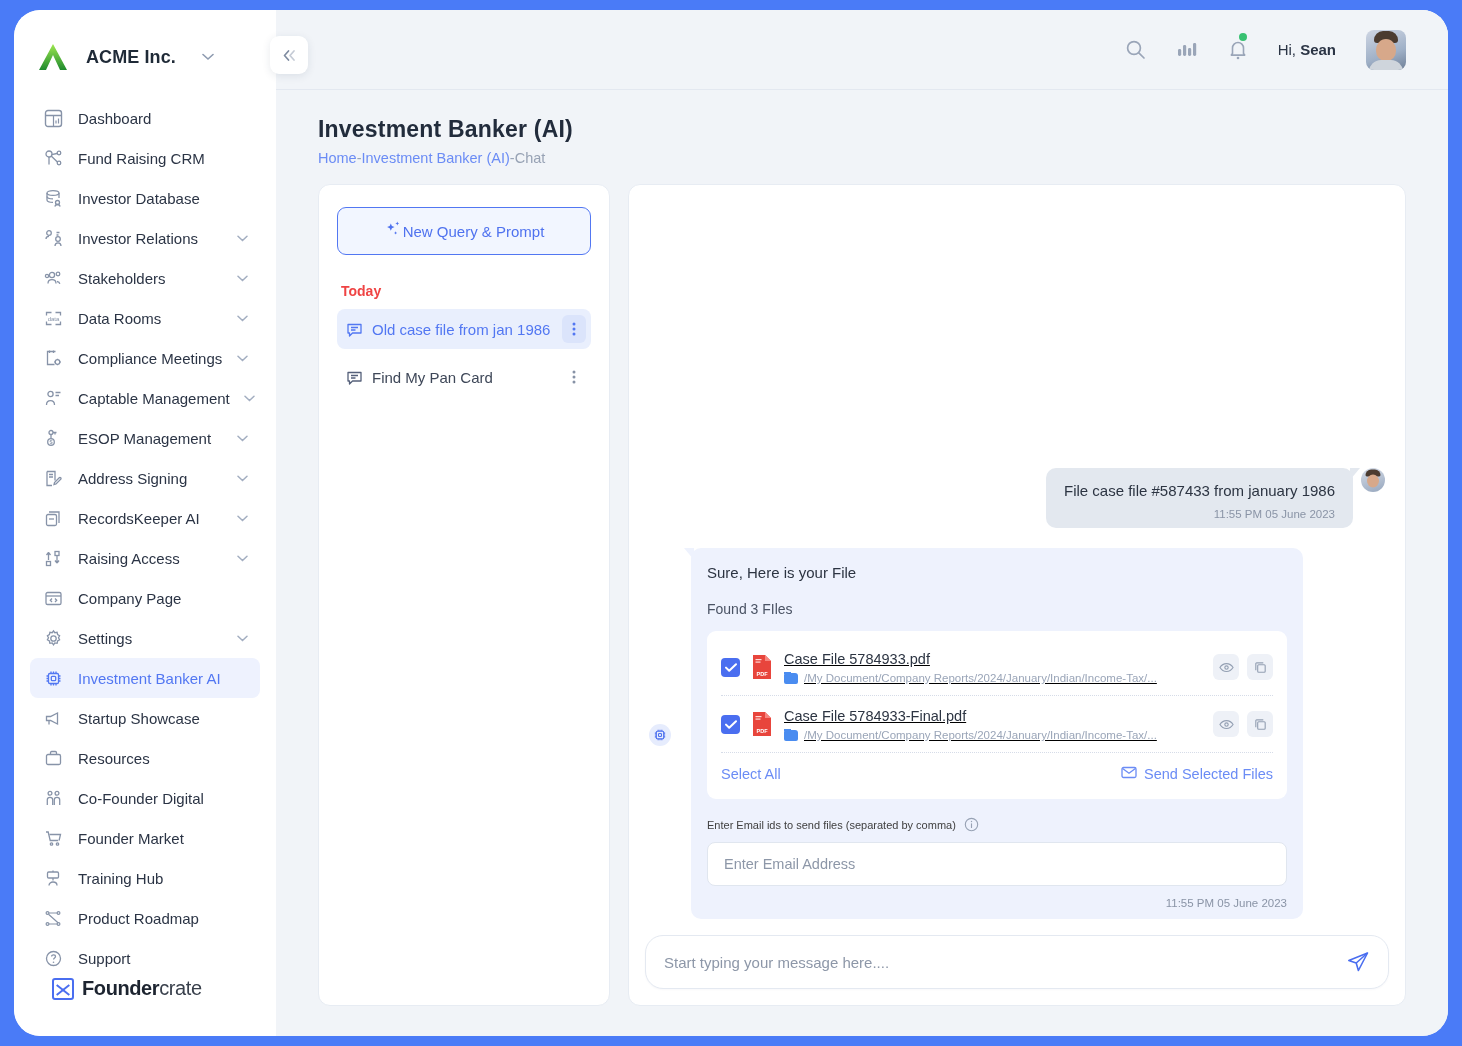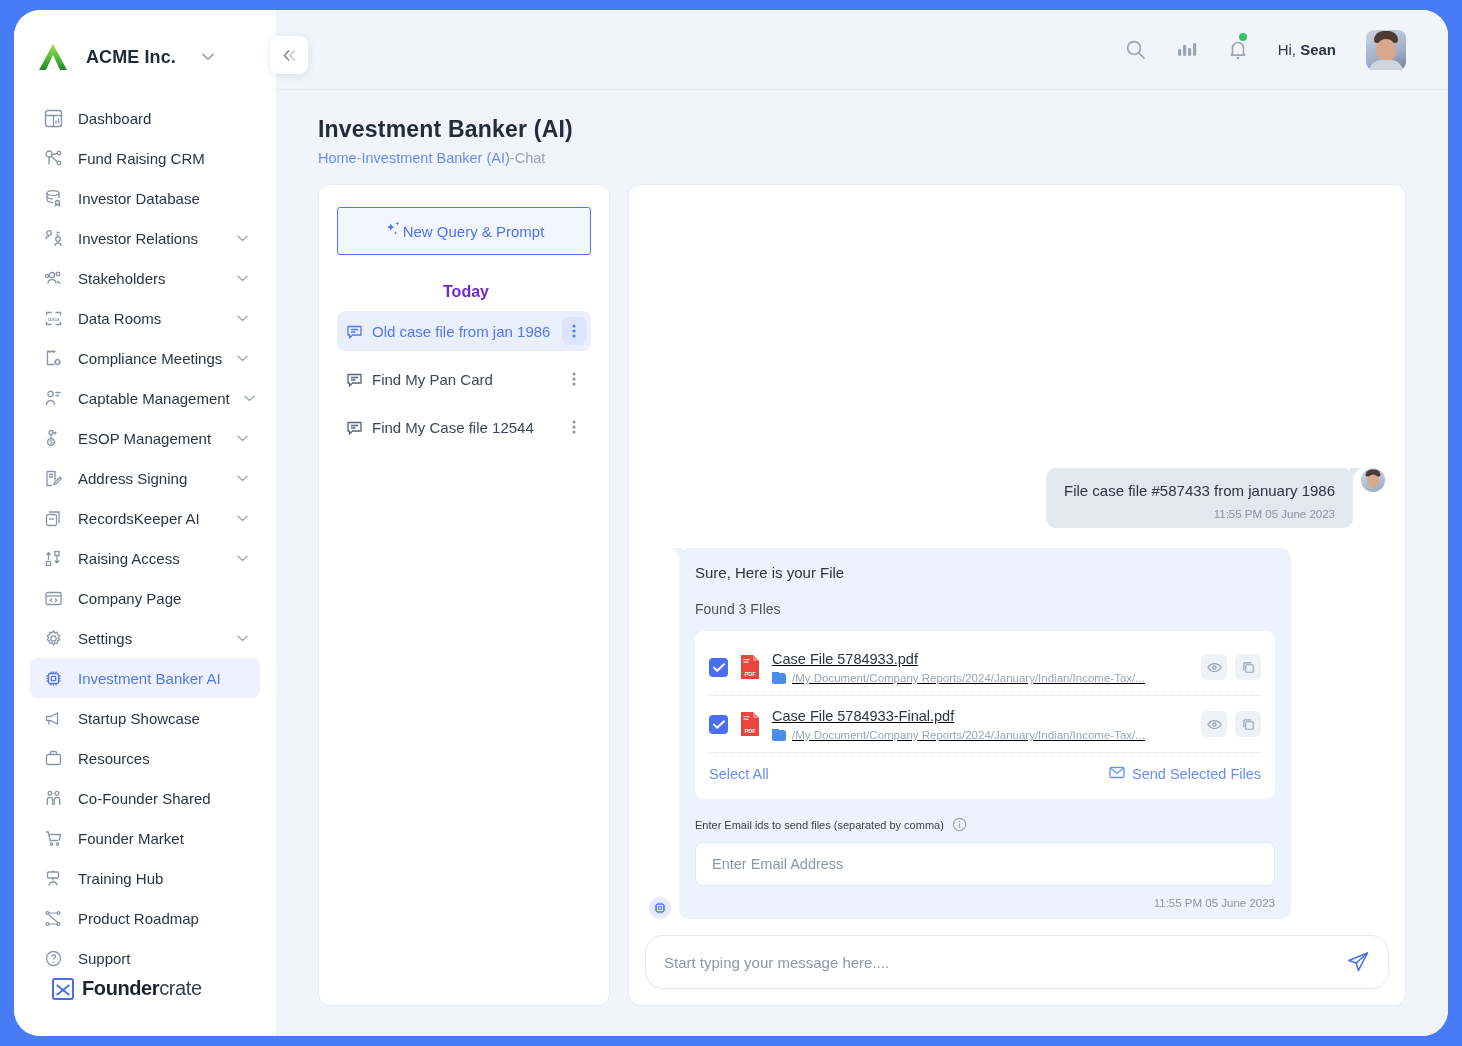--- a/index.html
+++ b/index.html
@@ -109,26 +109,26 @@
 
   
   .chatlist {
     width: 292px; flex: 0 0 292px;
     background: #fff; border-radius: 12px;
     border: 1px solid #e7ecf3;
     padding: 22px 18px;
     display: flex; flex-direction: column;
   }
   .new-query {
-    height: 48px; border: 1.4px solid #5277f2; border-radius: 3px;
+    height: 48px; border: 1.4px solid #5277f2; border-radius: 9px;
     background: #f2f6ff; color: #4f72ef;
     display: flex; align-items: center; justify-content: center; gap: 0;
     font-size: 15px; cursor: pointer;
   }
-  .today-label { margin: 28px 0 10px 4px; font-size: 16px; font-weight: 700; color: #6d28d9; text-align: center; }
+  .today-label { margin: 28px 0 10px 4px; font-size: 14px; font-weight: 700; color: #ef4444; }
   .chat-item {
     display: flex; align-items: center; gap: 9px;
     height: 40px; border-radius: 8px; padding: 0 5px 0 9px;
     color: #3e4758; font-size: 15px; cursor: pointer; margin-bottom: 8px;
   }
   .chat-item .ci-label { flex: 1; white-space: nowrap; overflow: hidden; text-overflow: ellipsis; }
   .chat-item .dots { width: 24px; height: 28px; display: flex; align-items: center; justify-content: center; color: #8792a6; border-radius: 6px; }
   .chat-item.active { background: #e9effd; color: #5277f2; }
   .chat-item.active .dots { background: #dbe4fb; color: #5277f2; }
   .chat-item .ci-ico { color: #55607a; display: flex; }
@@ -149,21 +149,21 @@
     background: #e3e8ef; border-radius: 10px; padding: 14px 18px 8px 18px;
     max-width: 420px; position: relative;
   }
   .bubble-user .txt { font-size: 15px; color: #2c3442; }
   .bubble-user .time { text-align: right; margin-top: 9px; font-size: 11.5px; color: #8a94a6; }
   .tail-user { position: absolute; right: -7px; top: 0; width: 0; height: 0; border-left: 10px solid #e3e8ef; border-bottom: 12px solid transparent; }
   .av-sm { width: 24px; height: 24px; border-radius: 50%; overflow: hidden; background: linear-gradient(160deg,#d7dee9,#96a6bd); position: relative; flex:0 0 24px; }
   .av-sm .f { position:absolute; left:50%; top:55%; transform:translate(-50%,-50%); width:12px; height:13px; border-radius:50%; background:#d7a88a; }
   .av-sm .h { position:absolute; left:50%; top:22%; transform:translate(-50%,-50%); width:15px; height:7px; border-radius:8px 8px 2px 2px; background:#4b3b30; }
 
-  .row-ai { display: flex; align-items: flex-end; gap: 8px; }
+  .row-ai { display: flex; align-items: center; gap: 20px; }
   .ai-avatar {
     width: 22px; height: 22px; flex: 0 0 22px; border-radius: 50%;
     background: #e6ecfd; display: flex; align-items: center; justify-content: center;
     color: #4f72ef; margin-top: 2px;
   }
   .bubble-ai {
     background: #eef2fd; border-radius: 10px; padding: 16px 16px 10px 16px;
     flex: 1; max-width: 612px; position: relative;
   }
   .tail-ai { position: absolute; left: -7px; top: 0; width: 0; height: 0; border-right: 10px solid #eef2fd; border-bottom: 12px solid transparent; }
@@ -456,21 +456,21 @@
       </div>
       <div class="nav-item">
         <span class="ico">
             <svg width="19" height="19" viewBox="0 0 19 19" fill="none" stroke="currentColor" stroke-width="1.3">
               <circle cx="6" cy="4.3" r="1.9"></circle>
               <circle cx="13" cy="4.3" r="1.9"></circle>
               <path d="M3.3 16v-5.2c0-1.4 1.2-2.4 2.7-2.4s2.7 1 2.7 2.4V16"></path>
               <path d="M10.3 16v-5.2c0-1.4 1.2-2.4 2.7-2.4s2.7 1 2.7 2.4V16"></path>
             </svg>
           </span>
-        <span class="label">Co-Founder Shared</span>
+        <span class="label">Co-Founder Digital</span>
       </div>
       <div class="nav-item">
         <span class="ico">
             <svg width="19" height="19" viewBox="0 0 19 19" fill="none" stroke="currentColor" stroke-width="1.3">
               <path d="M2 3h2.2l2 8.5h8"></path>
               <path d="M5.5 5.5h11l-1.4 6"></path>
               <circle cx="7.5" cy="15" r="1.2"></circle>
               <circle cx="13.5" cy="15" r="1.2"></circle>
             </svg>
           </span>
@@ -606,36 +606,20 @@
             </span>
           <span class="ci-label">Find My Pan Card</span>
           <span class="dots">
               <svg width="4" height="16" viewBox="0 0 4 16" fill="currentColor">
                 <circle cx="2" cy="3" r="1.5"></circle>
                 <circle cx="2" cy="8" r="1.5"></circle>
                 <circle cx="2" cy="13" r="1.5"></circle>
               </svg>
             </span>
         </div>
-        <div class="chat-item">
-          <span class="ci-ico">
-              <svg width="17" height="17" viewBox="0 0 17 17" fill="none" stroke="currentColor" stroke-width="1.3">
-                <path d="M2 3.5h13v8.5H6.5L3.5 15v-3H2z" stroke-linejoin="round"></path>
-                <path d="M5 6.5h7M5 9h4.5"></path>
-              </svg>
-            </span>
-          <span class="ci-label">Find My Case file 12544</span>
-          <span class="dots">
-              <svg width="4" height="16" viewBox="0 0 4 16" fill="currentColor">
-                <circle cx="2" cy="3" r="1.5"></circle>
-                <circle cx="2" cy="8" r="1.5"></circle>
-                <circle cx="2" cy="13" r="1.5"></circle>
-              </svg>
-            </span>
-        </div>
       </div>
 
       <div class="chatwin">
         <div class="msgs">
 
           <div class="row-user">
             <div class="bubble-user">
               <span class="tail-user"></span>
               <div class="txt">File case file #587433 from january 1986</div>
               <div class="time">11:55 PM 05 June 2023</div>

